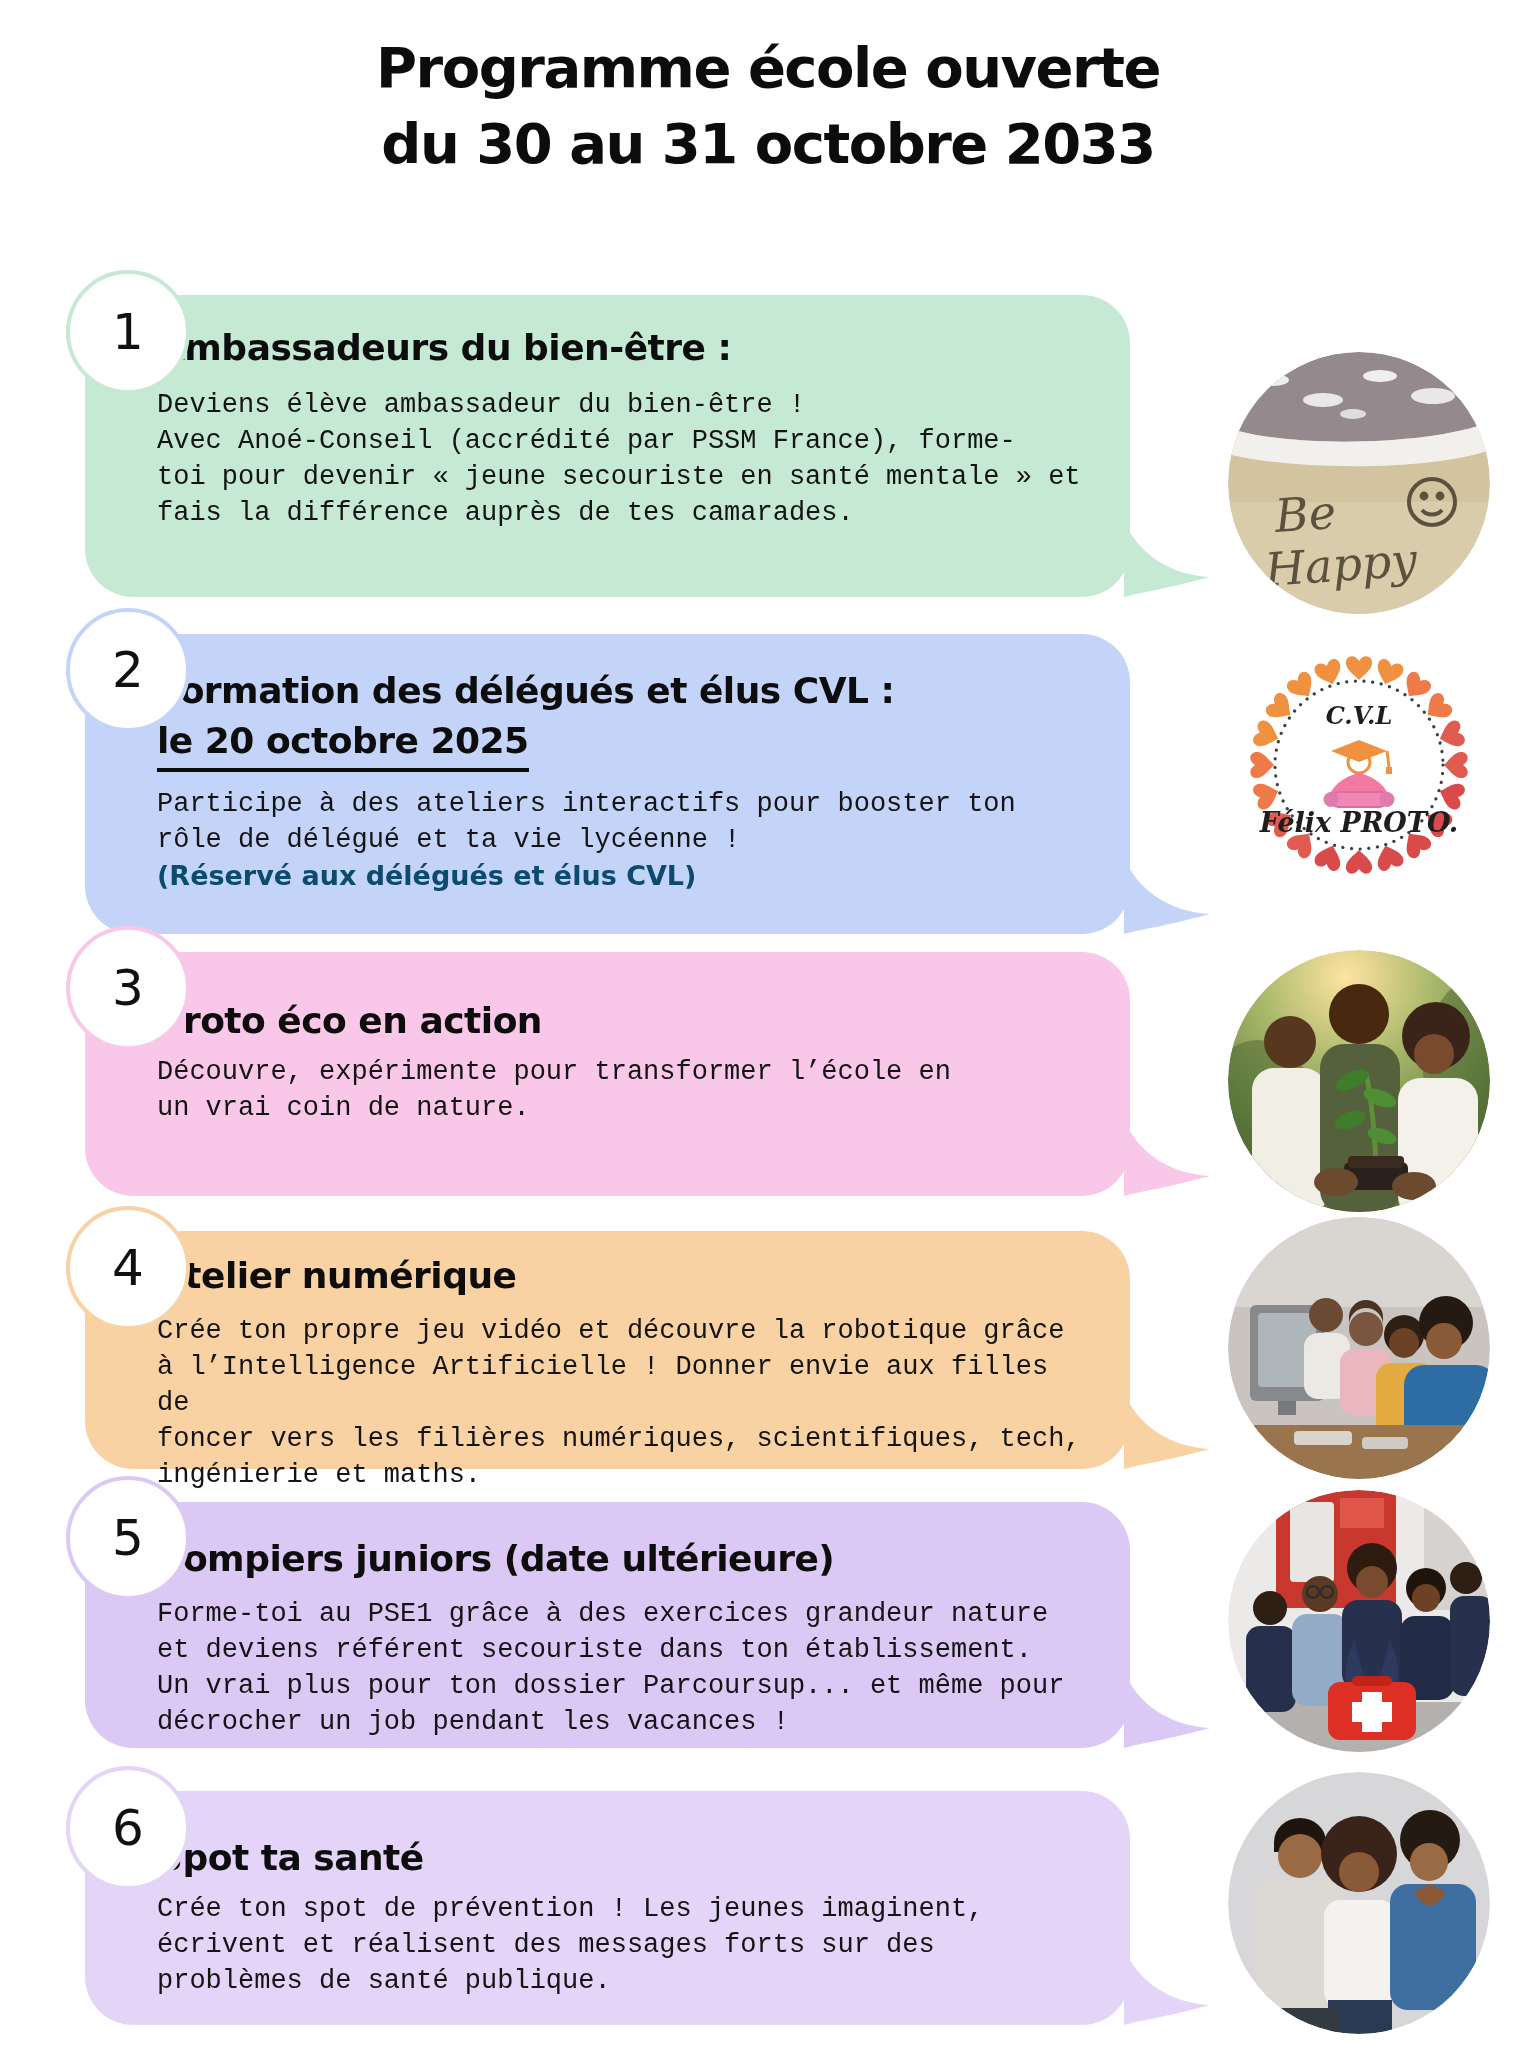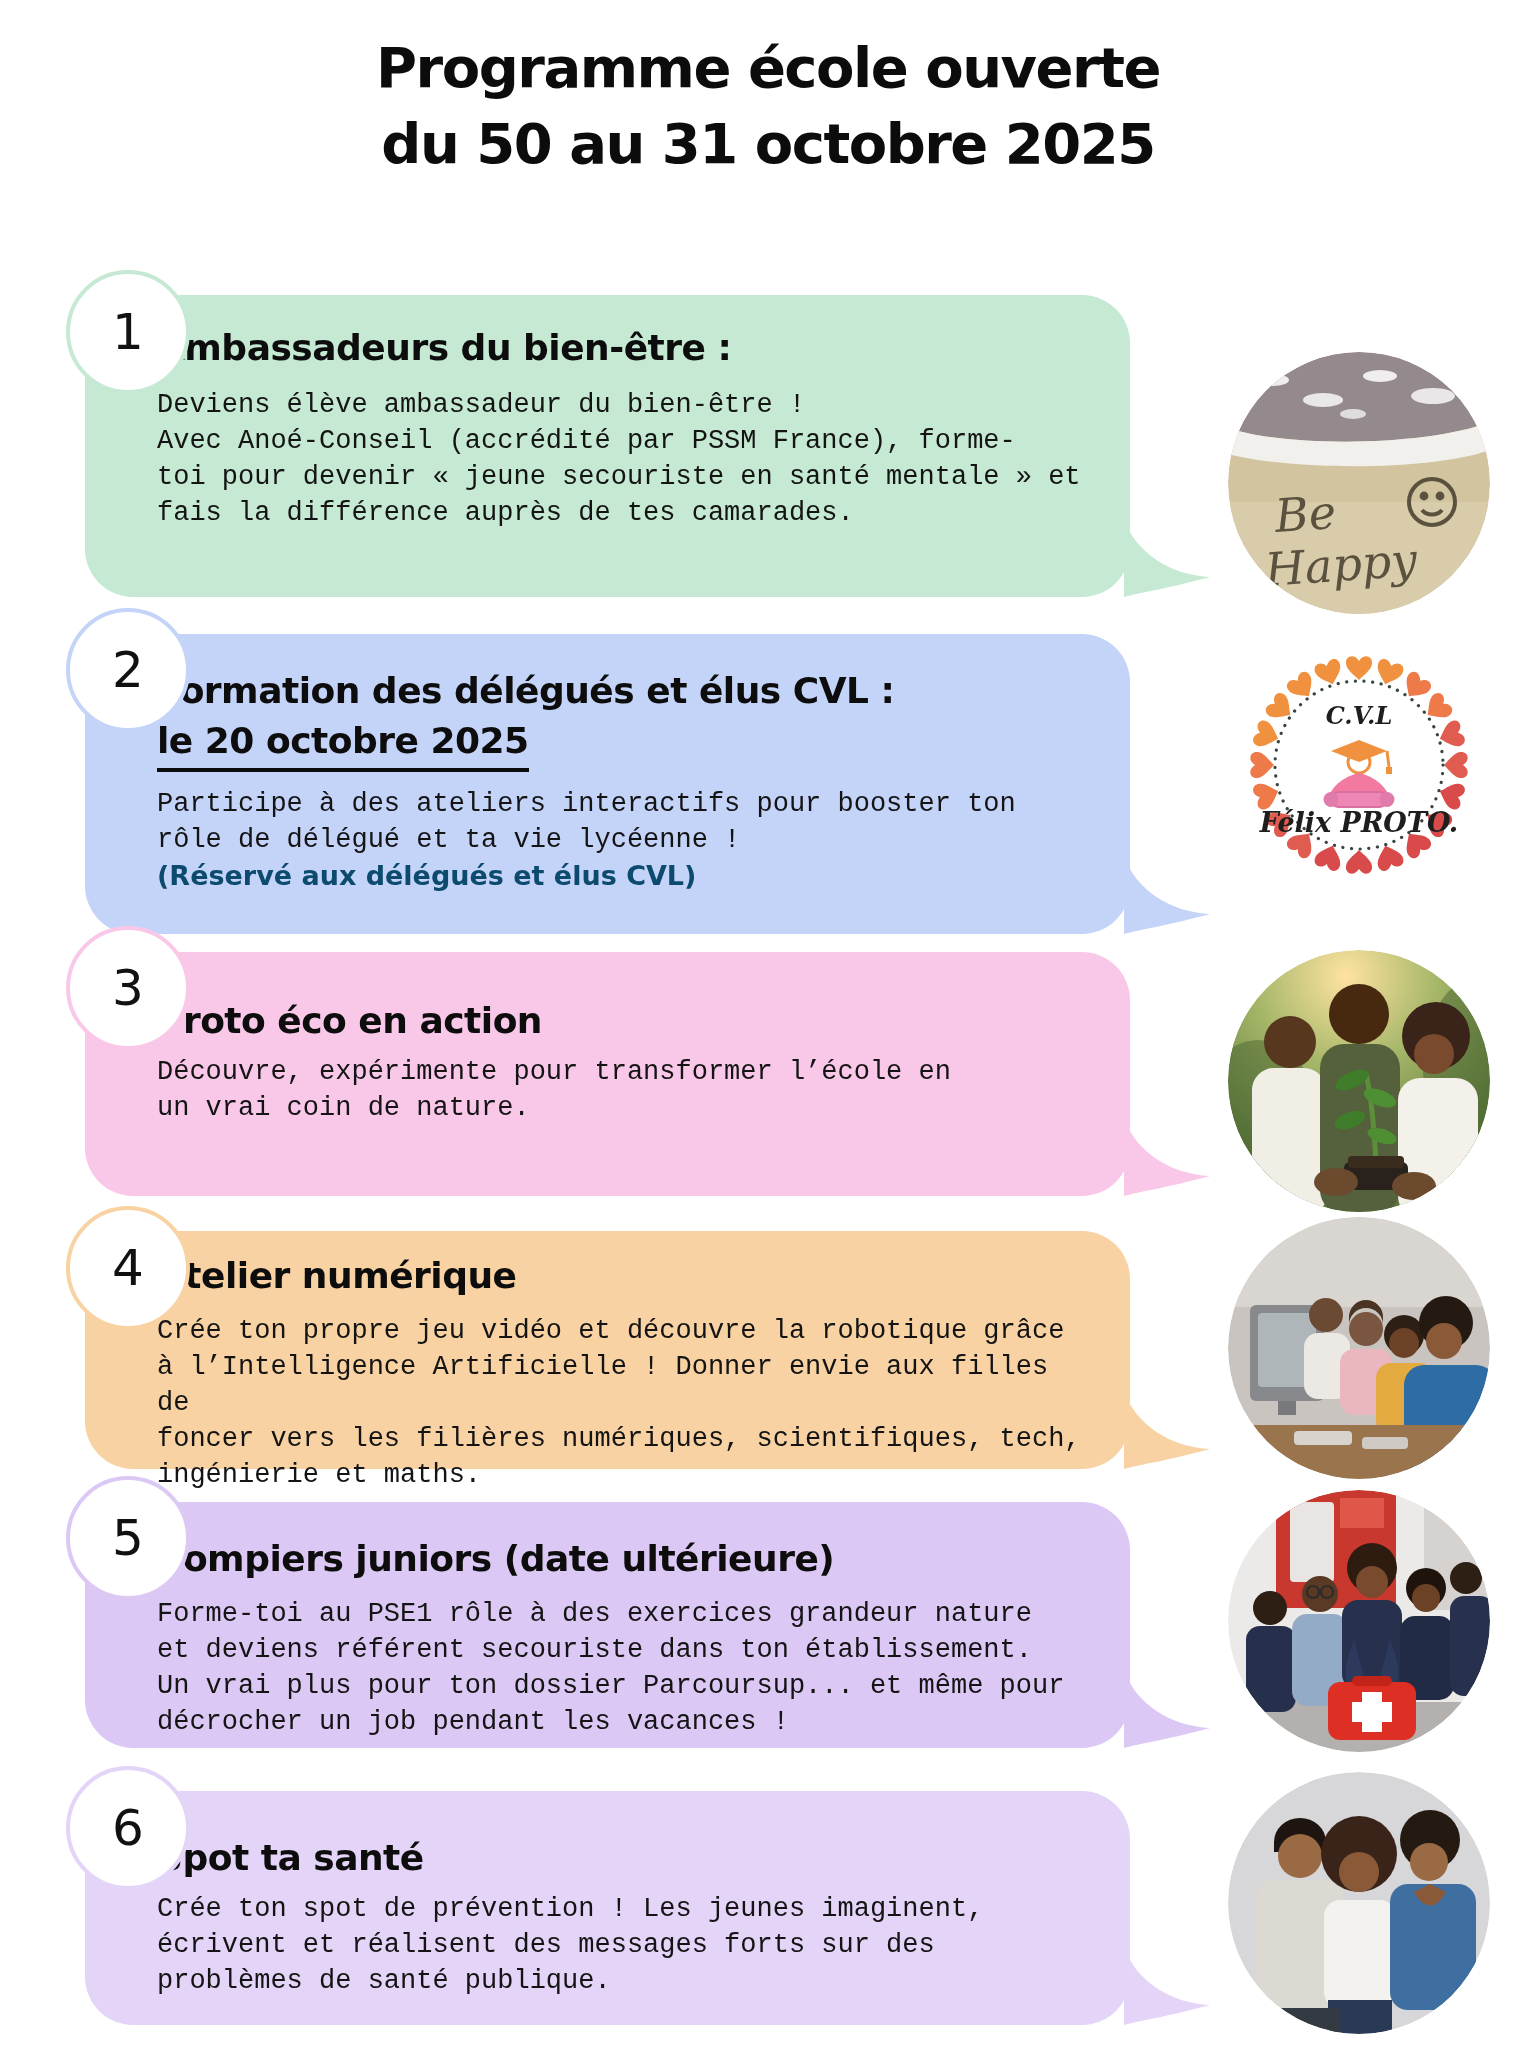--- a/index.html
+++ b/index.html
@@ -33,21 +33,21 @@
   .logo-text{font-family:"DejaVu Serif",serif;font-style:italic;font-weight:700;}
   .sand-text{font-family:"DejaVu Serif",serif;font-style:italic;}
 </style>
 </head>
 <body>
 
 <div class="page">
 
   <div class="poster-title">
     <div>Programme école ouverte</div>
-    <div>du 50 au 31 octobre 2025</div>
+    <div>du 30 au 31 octobre 2033</div>
   </div>
 
   <div class="section s1">
     <div class="badge">
         <span>1</span>
       </div>
     <div class="bubble">
       <svg class="tail" viewBox="0 0 86 78">
           <path d="M0,0 C12,34 46,56 86,58 C46,69 14,74 0,78 Z"></path>
         </svg>
@@ -257,21 +257,21 @@
   <div class="section s5">
     <div class="badge">
         <span>5</span>
       </div>
     <div class="bubble">
       <svg class="tail" viewBox="0 0 86 78">
           <path d="M0,0 C12,34 46,56 86,58 C46,69 14,74 0,78 Z"></path>
         </svg>
       <div class="btext">
         <div class="bubble-title">Pompiers juniors (date ultérieure)</div>
-        <div class="body">Forme-toi au PSE1 rôle à des exercices grandeur nature
+        <div class="body">Forme-toi au PSE1 grâce à des exercices grandeur nature
 et deviens référent secouriste dans ton établissement.
 Un vrai plus pour ton dossier Parcoursup... et même pour
 décrocher un job pendant les vacances !</div>
       </div>
     </div>
     <div class="imgc">
       <svg width="262" height="262" viewBox="0 0 262 262">
         <defs>
             <clipPath id="cp5">
               <circle cx="131" cy="131" r="131"></circle>

